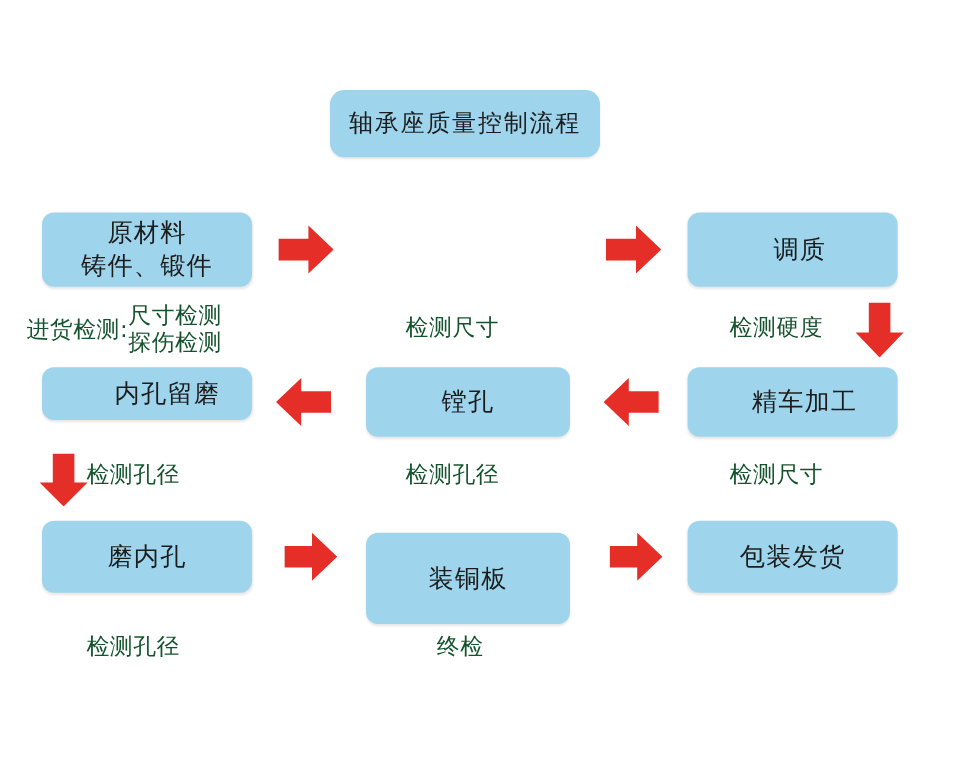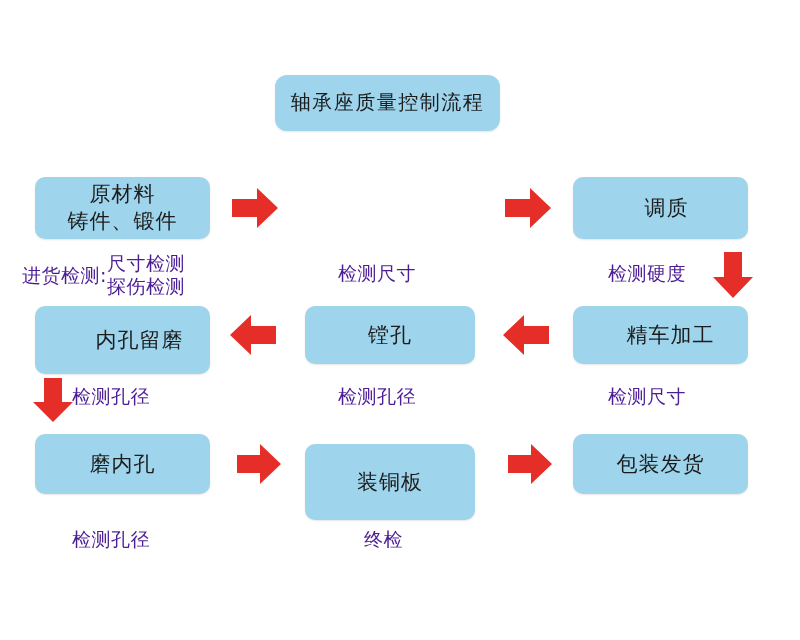--- a/index.html
+++ b/index.html
@@ -52,21 +52,21 @@
   }
   .arrow svg {
     display: block;
     width: 100%;
     height: 100%;
   }
 
   
   .caption {
     position: absolute;
-    color: #4c1d95;
+    color: #14532d;
     font-size: 19px;
     line-height: 1.22;
     letter-spacing: 0.5px;
     white-space: nowrap;
   }
   .caption.stacked {
     display: flex;
     align-items: center;
   }
   .caption .lead {
@@ -124,21 +124,21 @@
   <div class="caption" style="left:338px; top:262px;">检测尺寸</div>
 
   <div class="caption" style="left:608px; top:262px;text-align:right;">检测硬度</div>
 
   <div class="arrow" style="left:712px; top:252px; width:42px; height:46px;">
     <svg viewBox="0 0 42 46" preserveAspectRatio="none" aria-hidden="true">
       <polygon points="12,0 30,0 30,25 41,25 21,46 1,25 12,25" fill="#E62E29"></polygon>
     </svg>
   </div>
 
-  <div class="node" style="left:35px; top:306px; width:175px; height:68px;padding-left:34px;">
+  <div class="node" style="left:35px; top:306px; width:175px; height:44px;padding-left:34px;">
     <span class="node-line">内孔留磨</span>
   </div>
 
   <div class="arrow" style="left:230px; top:314px; width:46px; height:42px;">
     <svg viewBox="0 0 46 42" preserveAspectRatio="none" aria-hidden="true">
       <polygon points="46,12 21,12 21,1 0,21 21,41 21,30 46,30" fill="#E62E29"></polygon>
     </svg>
   </div>
 
   <div class="node" style="left:305px; top:306px; width:170px; height:58px;">

